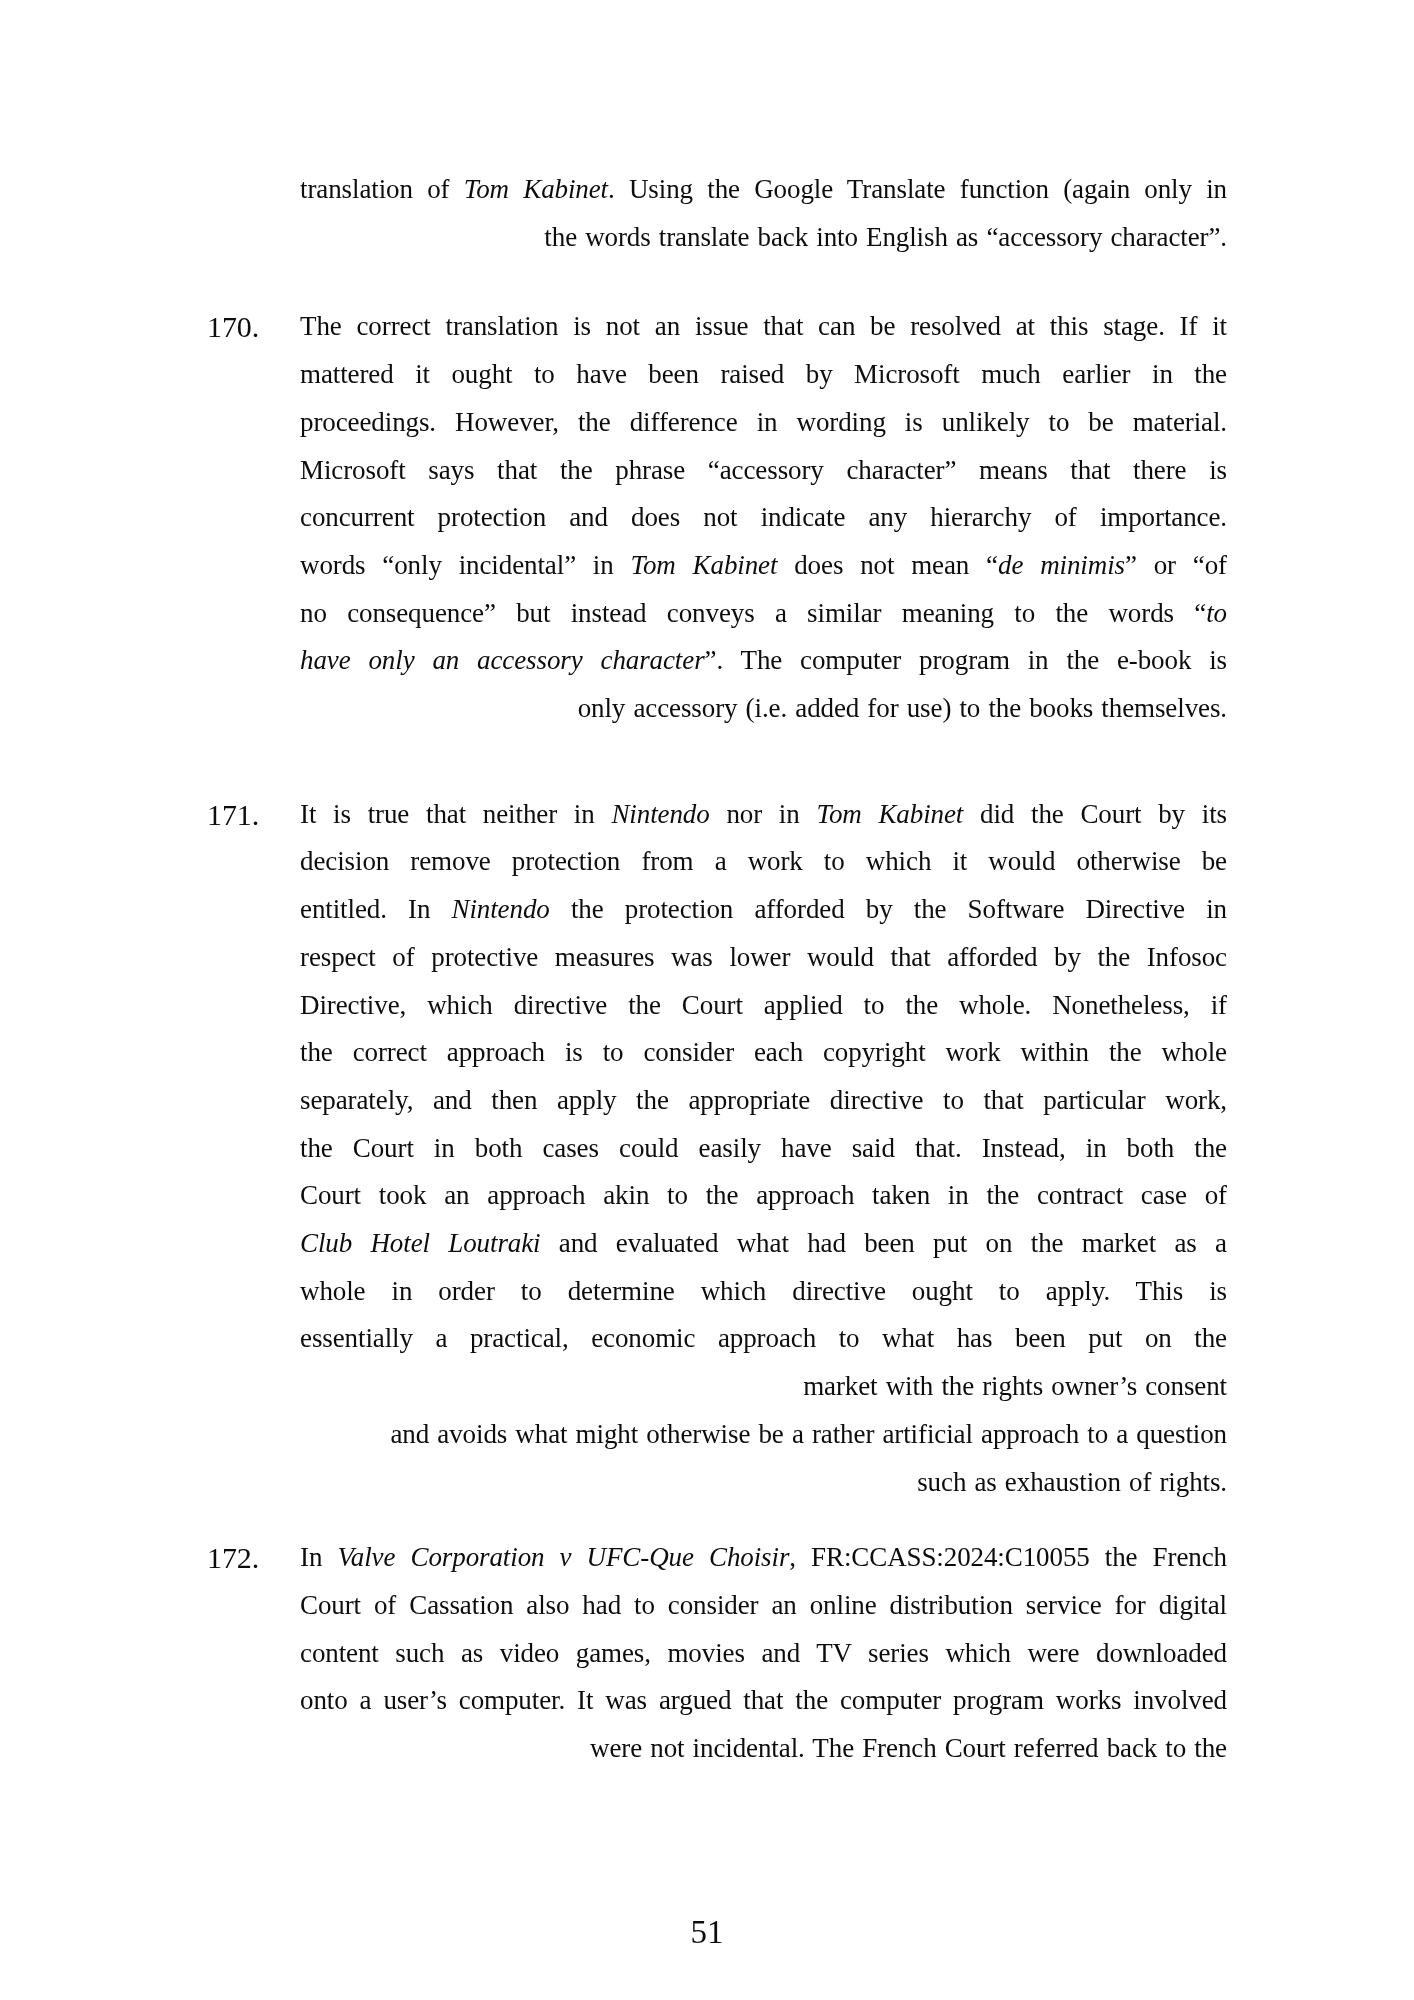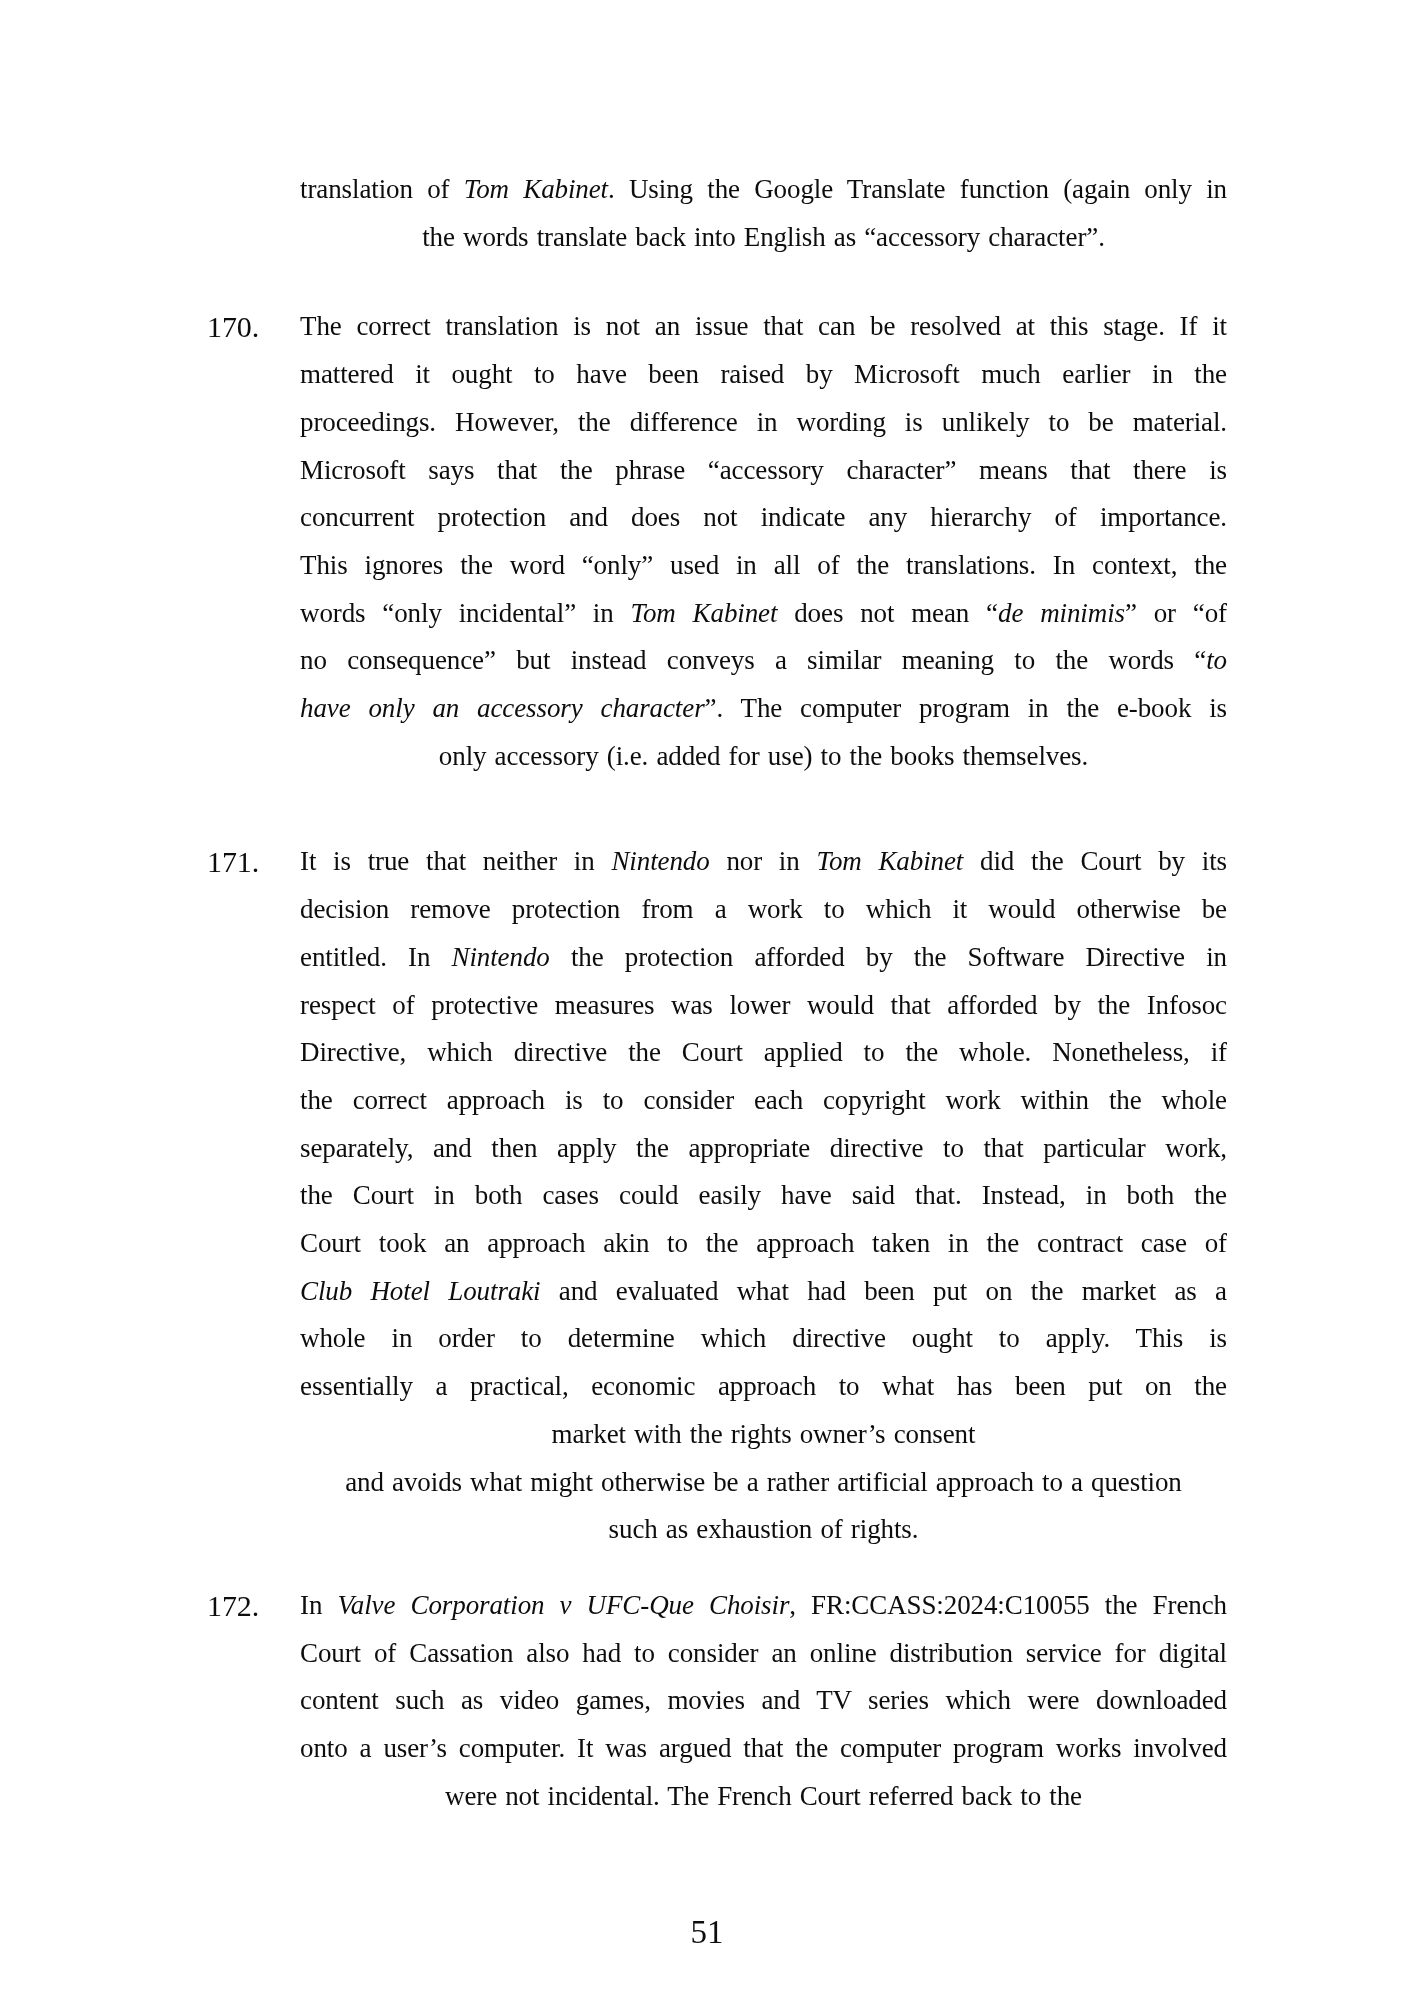--- a/index.html
+++ b/index.html
@@ -26,21 +26,21 @@
     line-height: 47.7px;
     letter-spacing: -0.1px;
   }
   .pbody { flex: 0 0 927px; width: 927px; }
   .line {
     font-size: 27px;
     line-height: 47.7px;
     letter-spacing: -0.1px;
     word-spacing: 1.5px;
     white-space: normal;
-    text-align: center;
+    text-align: right;
   }
   .jline {
     text-align: justify;
     text-align-last: justify;
   }
   .line i { }
   .footer {
     position: absolute;
     left: 0;
     right: 0;
@@ -67,21 +67,20 @@
         </div>
       </div>
       <div class="para">
         <div class="pnum">170.</div>
         <div class="pbody">
           <div class="line jline"><span>The correct translation is not an issue that can be resolved at this stage. If it</span></div>
           <div class="line jline"><span>mattered it ought to have been raised by Microsoft much earlier in the</span></div>
           <div class="line jline"><span>proceedings. However, the difference in wording is unlikely to be material.</span></div>
           <div class="line jline"><span>Microsoft says that the phrase “accessory character” means that there is</span></div>
           <div class="line jline"><span>concurrent protection and does not indicate any hierarchy of importance.</span></div>
-          <div class="line jline"><span>This ignores the word “only” used in all of the translations. In context, the</span></div>
           <div class="line jline"><span>words “only incidental” in </span><i>Tom Kabinet</i><span> does not mean “</span><i>de minimis</i><span>” or “of</span></div>
           <div class="line jline"><span>no consequence” but instead conveys a similar meaning to the words “</span><i>to</i></div>
           <div class="line jline"><i>have only an accessory character</i><span>”. The computer program in the e-book is</span></div>
           <div class="line"><span>only accessory (i.e. added for use) to the books themselves.</span></div>
         </div>
       </div>
       <div class="para">
         <div class="pnum">171.</div>
         <div class="pbody">
           <div class="line jline"><span>It is true that neither in </span><i>Nintendo</i><span> nor in </span><i>Tom Kabinet</i><span> did the Court by its</span></div>

